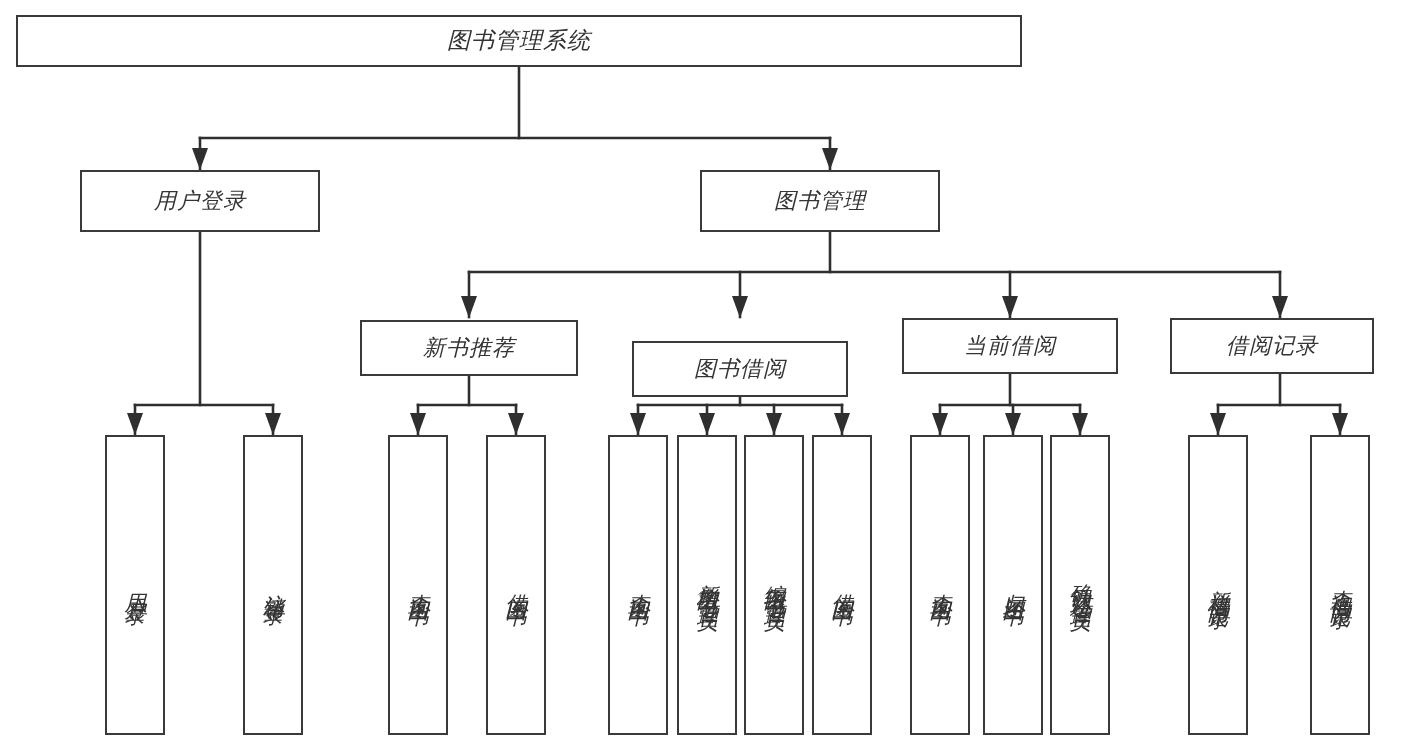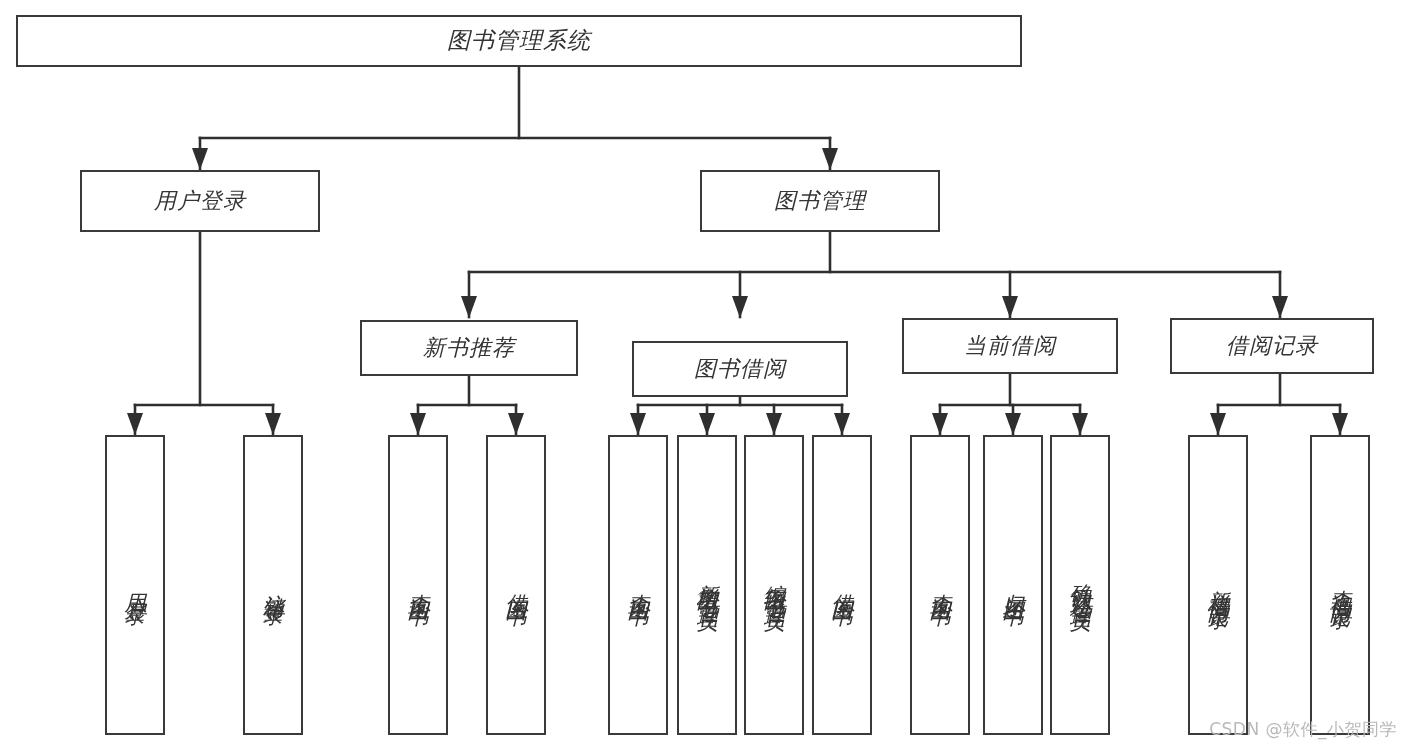--- a/index.html
+++ b/index.html
@@ -187,15 +187,14 @@
         <span class="vlabel">确认归还（管理员）</span>
       </div>
       <div class="node leaf vert" style="left: 1188px; top: 435px; width: 60px; height: 300px;">
         <span class="vlabel">新增借阅记录</span>
       </div>
       <div class="node leaf vert" style="left: 1310px; top: 435px; width: 60px; height: 300px;">
         <span class="vlabel">查询借阅记录</span>
       </div>
     </div>
 
-  <div class="watermark">CSDN @软件_小贺同学</div>
 
 </div>
 
 </body></html>

